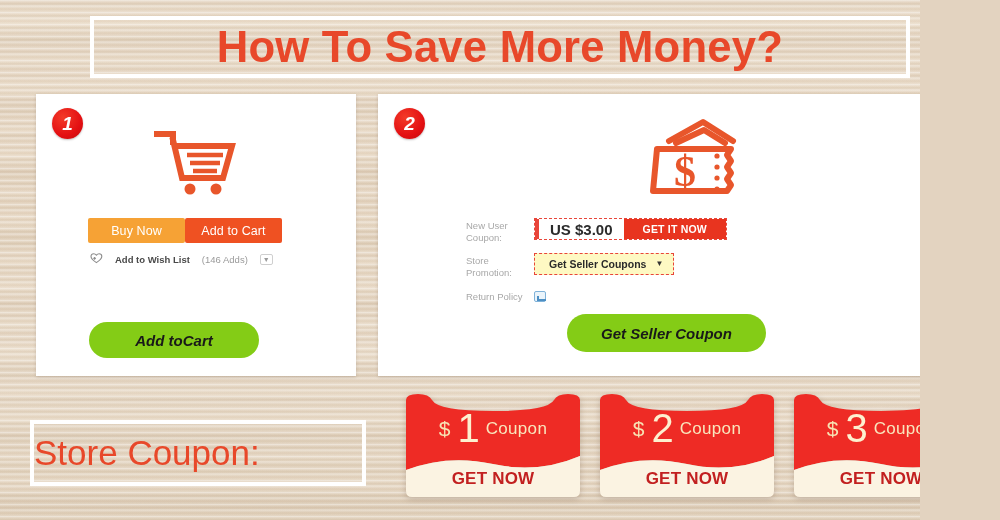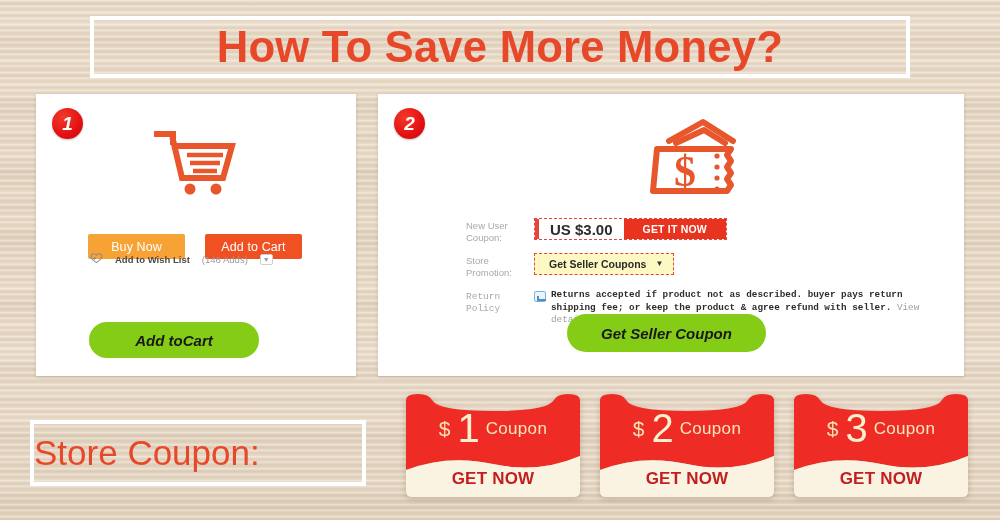--- a/index.html
+++ b/index.html
@@ -14,21 +14,21 @@
   body {
     font-family: "Liberation Sans", sans-serif;
     position: relative;
     background-color: #e3d3c0;
   }
 
   
   #stage {
     position: absolute;
     inset: 0;
-    width: 1000px;
+    width: 920px;
     height: 520px;
     background-color: #e5d7c4;
     background-image:
       repeating-linear-gradient(
         to bottom,
         rgba(255,255,255,0.55) 0px,
         rgba(255,255,255,0.10) 2px,
         rgba(168,140,108,0.13) 4px,
         rgba(255,255,255,0.38) 6px,
         rgba(196,168,136,0.10) 9px,
@@ -102,22 +102,21 @@
     top: 34px;
     display: flex;
     justify-content: center;
   }
 
   #p1-buttons {
     position: absolute;
     left: 52px;
     top: 124px;
     display: flex;
-    gap: 20px;
-    margin-top: 16px;
+    gap: 0;
   }
   .shopbtn {
     width: 97px;
     height: 25px;
     border: none;
     border-radius: 2px;
     color: #ffffff;
     font-size: 12.5px;
     font-family: "Liberation Sans", sans-serif;
     cursor: pointer;
@@ -234,21 +233,21 @@
   }
   .promo-text {
     font-size: 10.5px;
     color: #2b2b2b;
     font-weight: 600;
     padding: 0 9px 0 10px;
     white-space: nowrap;
   }
   .promo-caret { color: #333; font-size: 8px; line-height: 1; }
 
-  #return-row { margin-top: 10px; font-family: Liberation Mono, monospace; }
+  #return-row { margin-top: 10px; }
   .return-icon {
     flex: 0 0 12px;
     width: 12px; height: 11px;
     border: 1px solid #7fb2d9;
     border-radius: 2px;
     background: #eaf4fb;
     position: relative;
     margin-top: 2px;
     margin-right: 5px;
   }
@@ -433,24 +432,20 @@
         <div class="promo-box">
           <div class="coupon-bar"></div>
           <span class="promo-text">Get Seller Coupons</span>
           <span class="promo-caret">▼</span>
         </div>
       </div>
 
       <div class="frow" id="return-row">
         <div class="flabel">Return Policy</div>
         <div class="return-icon"></div>
-        <div id="return-text">
-          <span>Returns accepted if product not as described. buyer pays return shipping fee; or keep the product &amp; agree refund with seller.</span>
-          <span id="view-details">View details ▸</span>
-        </div>
       </div>
 
     </div>
 
     <button class="cream-pill" id="p2-cta">Get Seller Coupon</button>
   </div>
 
   <div id="store-coupon-frame">
     <div id="store-coupon-text">Store Coupon:</div>
   </div>

